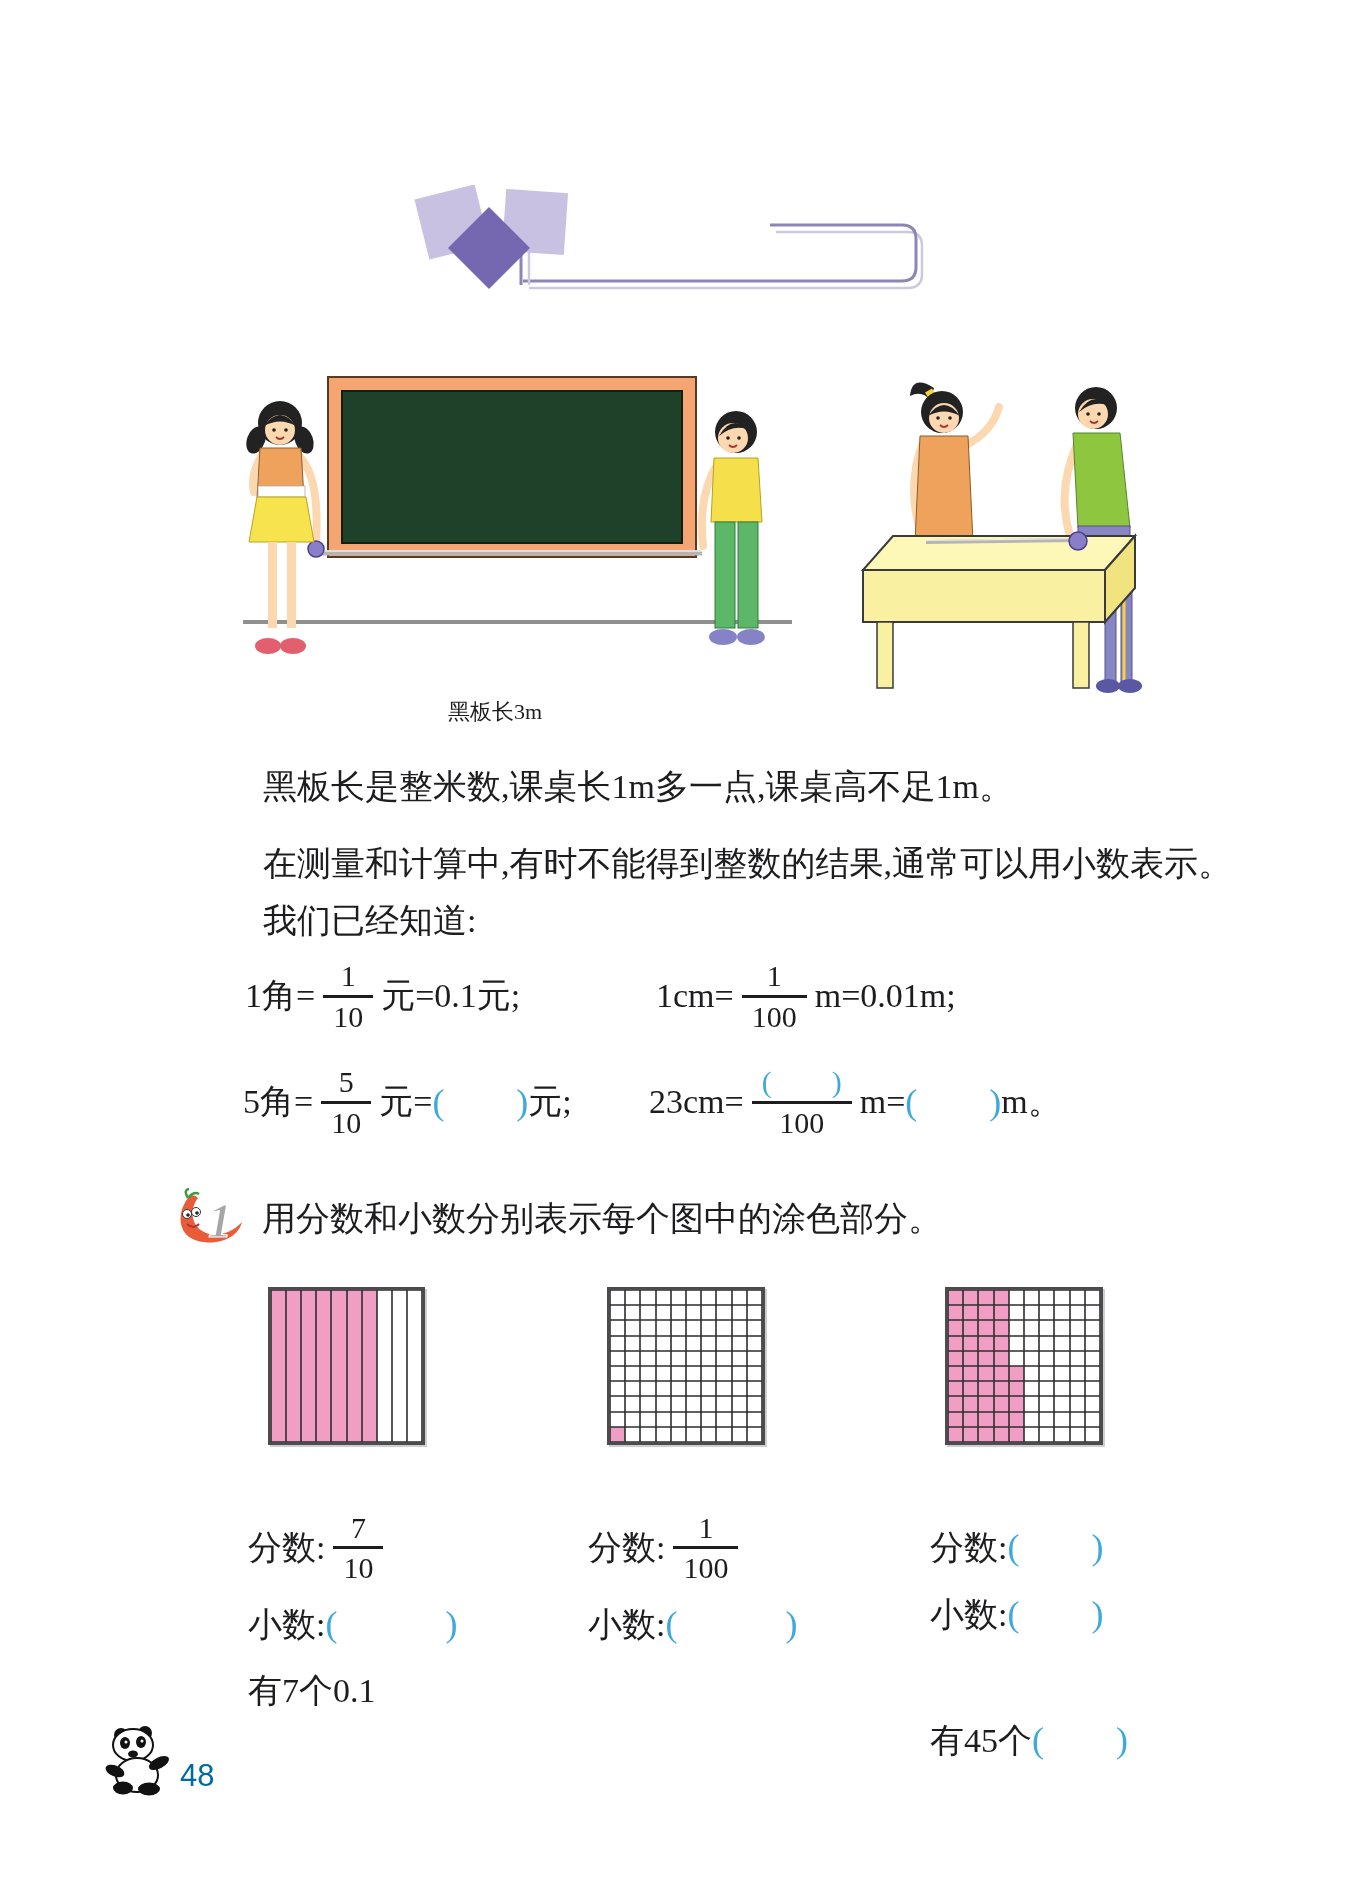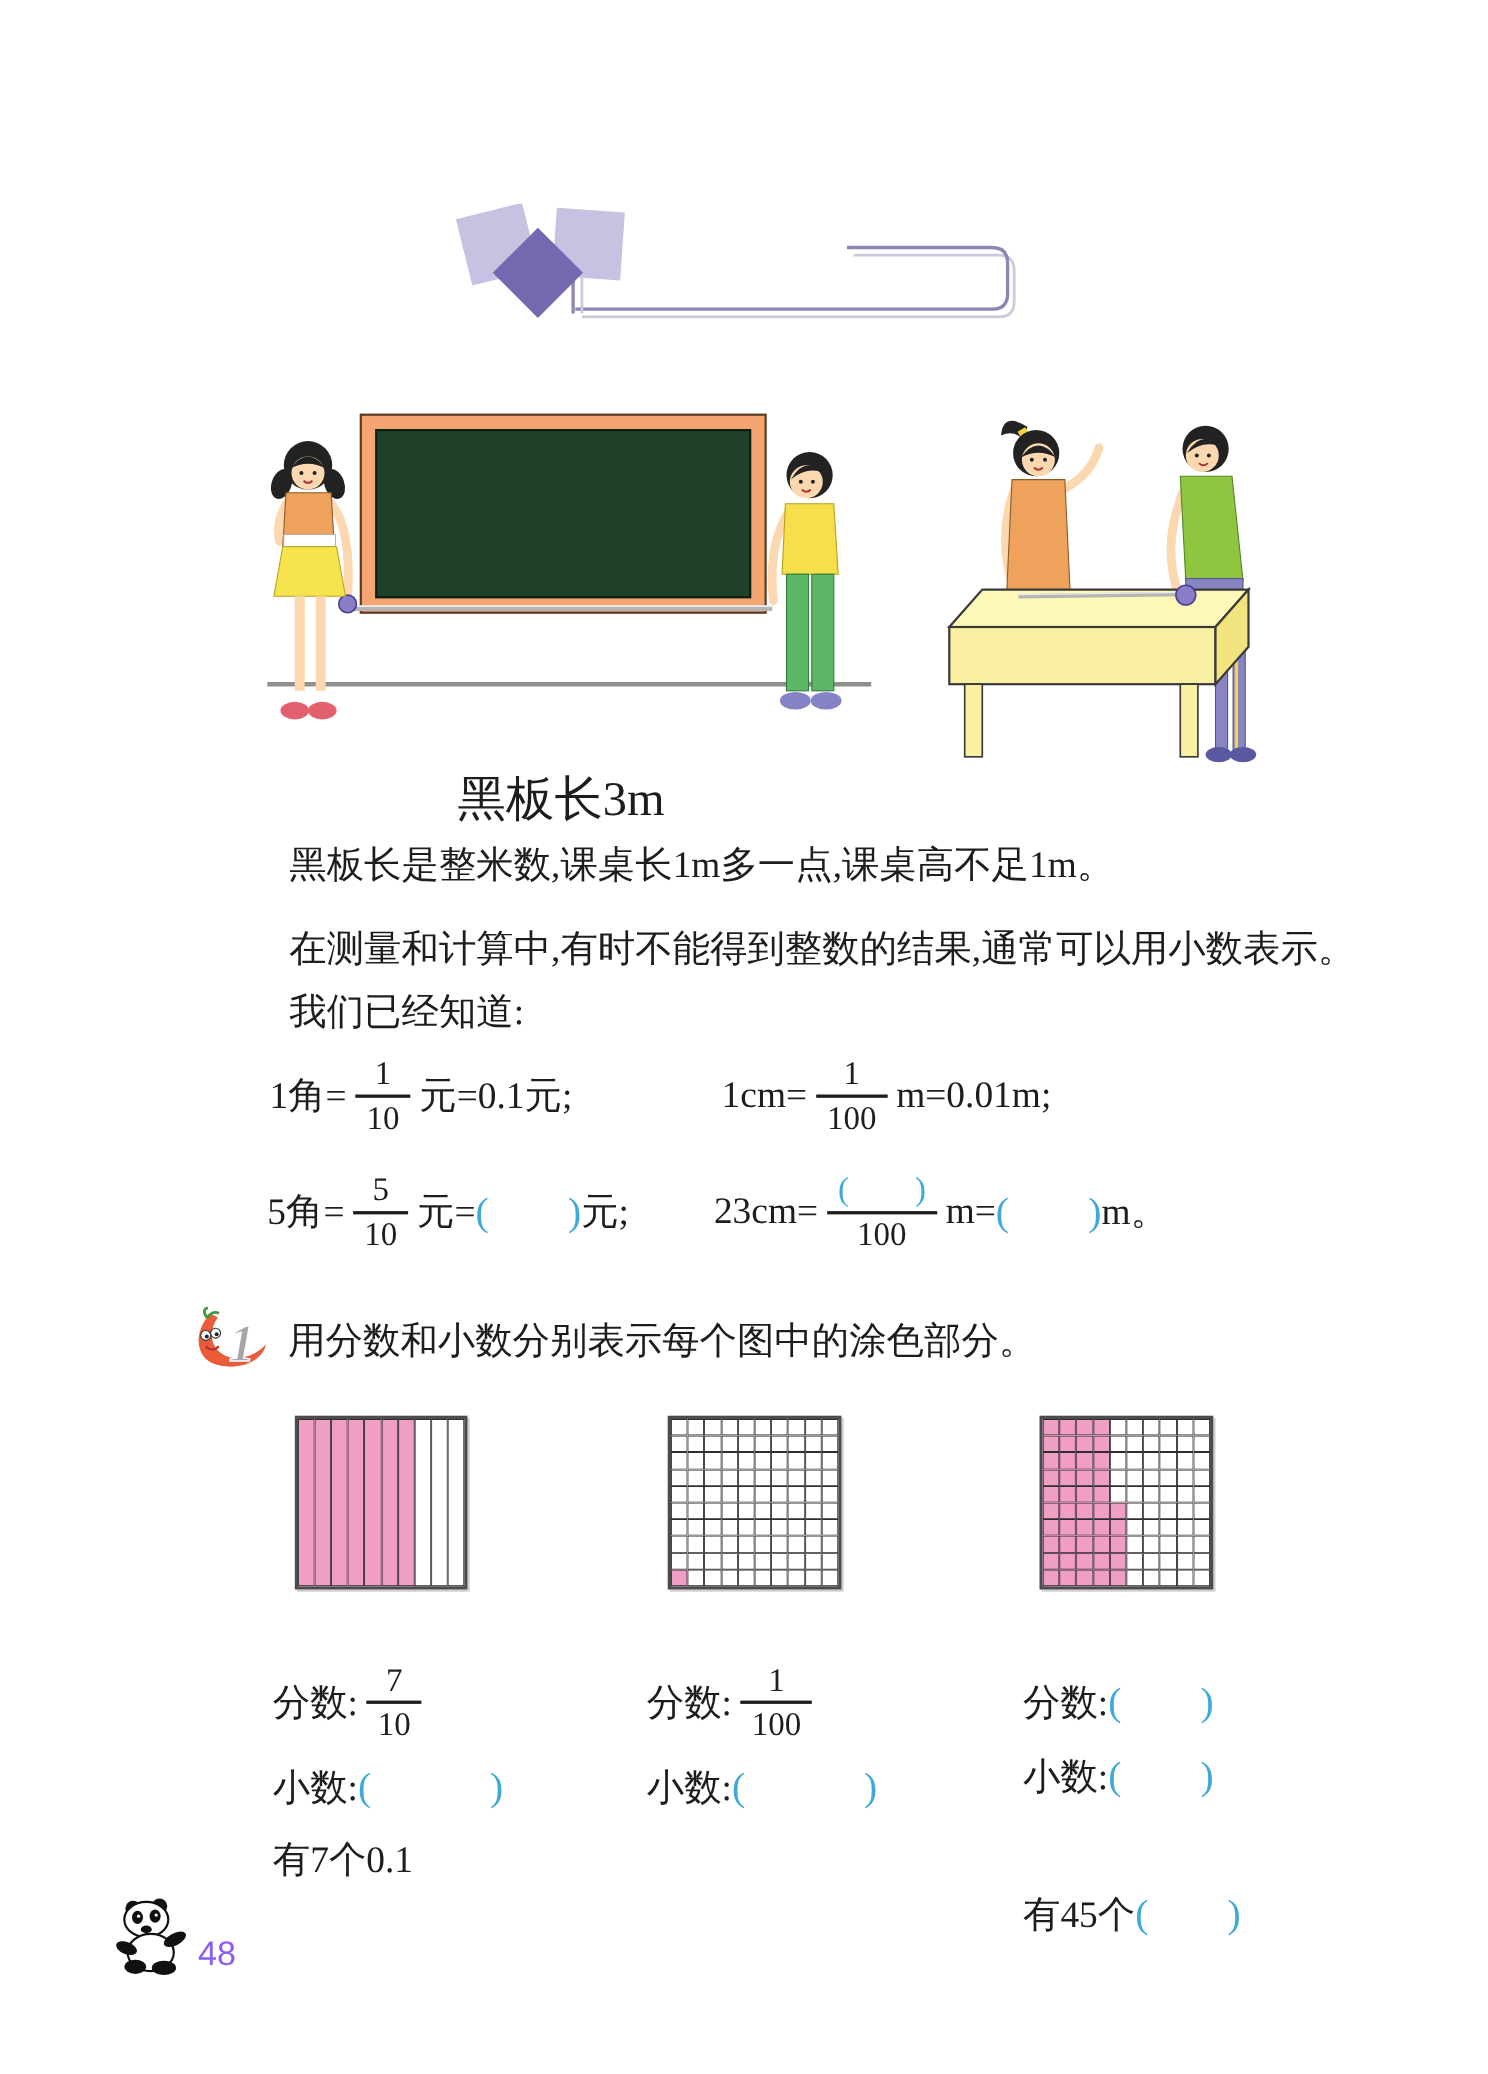--- a/index.html
+++ b/index.html
@@ -4,21 +4,21 @@
 <style>
   html,body{margin:0;padding:0;background:#fff;}
   .page{position:relative;width:1353px;height:1885px;background:#ffffff;overflow:hidden;
         font-family:"Liberation Serif","DejaVu Serif",serif;color:#1d1d1f;}
   .abs{position:absolute;}
   
   .lesson-title{left:652px;top:226px;width:280px;height:50px;
     font-family:"Liberation Sans","DejaVu Sans",sans-serif;font-weight:bold;
     font-size:40px;letter-spacing:3px;color:var(--title-purple,#7b6ab2);}
   
-  .caption{top:697px;font-size:44px;white-space:pre;}
+  .caption{top:697px;font-size:22px;white-space:pre;margin-left:32px;}
   .cap-left{left:416px;} .cap-right{left:801px;}
   .para{left:231px;width:1010px;font-size:34px;line-height:1.25;white-space:pre;margin-left:32px;}
   .p1{top:766px;} .p2{top:843px;} .p3{top:900px;}
   
   .formula-line{display:flex;align-items:center;height:112px;font-size:34px;white-space:pre;}
   .fr1a{left:245px;top:940px;} .fr1b{left:656px;top:940px;}
   .fr2a{left:243px;top:1046px;} .fr2b{left:649px;top:1046px;}
   .frac{display:inline-flex;flex-direction:column;align-items:center;margin:0 8px;}
   .frac .num,.frac .den{font-size:30px;line-height:1.25;padding:0 10px;white-space:pre;}
   .frac .bar{height:3px;background:#1d1d1f;align-self:stretch;}
@@ -33,21 +33,21 @@
   .cell,.strip{box-shadow:inset 0 0 0 0.8px #2e2e30;}
   .shaded{background:var(--pink,#f09ec4);}
   
   .ans-line{display:flex;align-items:center;font-size:34px;white-space:pre;}
   .ans-frac{height:105px;}
   .af1{left:248px;top:1495px;} .af2{left:588px;top:1495px;} .af3{left:930px;top:1495px;}
   .ad1{left:248px;top:1600px;} .ad2{left:588px;top:1600px;} .ad3{left:930px;top:1590px;}
   .ac1{left:248px;top:1668px;} .ac3{left:930px;top:1668px;margin-top:48px;}
   
   .page-num{left:180px;top:1758px;font-family:"Liberation Sans","DejaVu Sans",sans-serif;
-    font-size:31px;color:#8b5cf6;}
+    font-size:31px;color:#0369a1;}
 </style>
 </head>
 <body>
 
 <div class="page">
 
   <svg class="abs" style="left:400px;top:185px;" width="540" height="115" viewBox="0 0 540 115">
     <path d="M126,99 L505,99 Q519,99 519,85 L519,57 Q519,43 505,43 L373,43" fill="none" stroke="#cdc9dd" stroke-width="2.5" transform="translate(3,4)"></path>
     <path d="M123,96 L502,96 Q516,96 516,82 L516,54 Q516,40 502,40 L370,40" fill="none" stroke="#8d85b3" stroke-width="3"></path>
     <line x1="121" y1="65" x2="121" y2="100" stroke="#8d85b3" stroke-width="3"></line>

